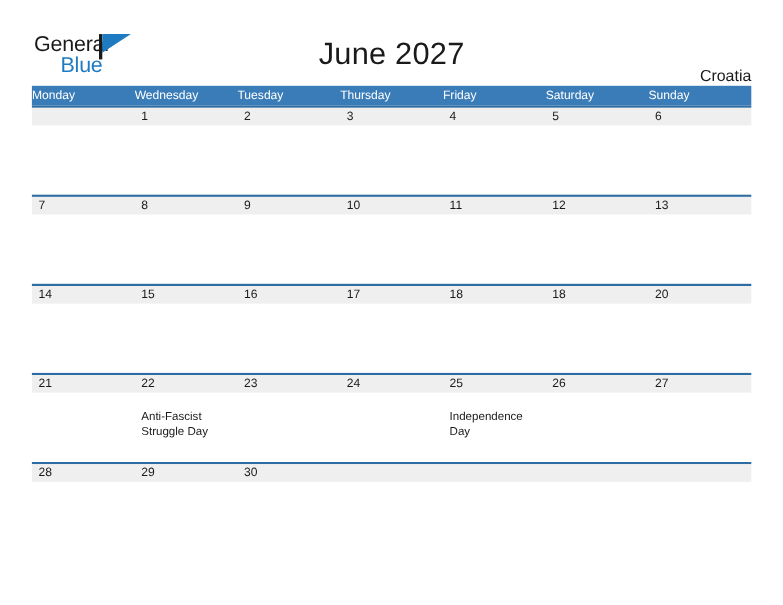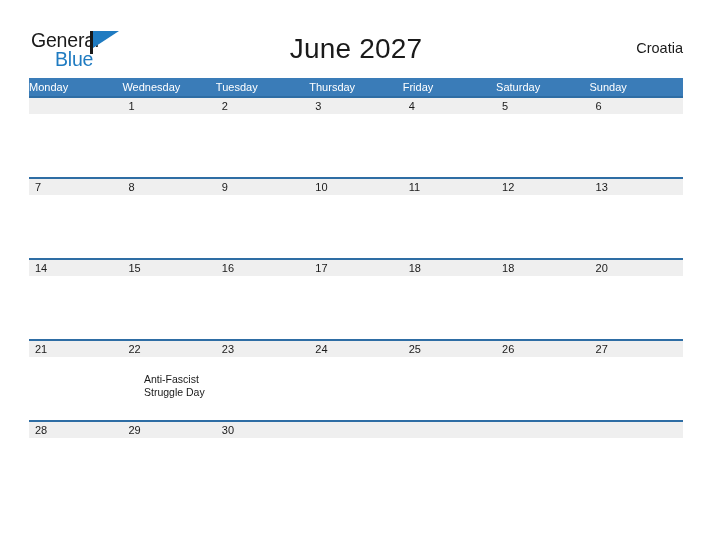--- a/index.html
+++ b/index.html
@@ -80,21 +80,21 @@
     font-size: 28px;
     color: #1a1a1a;
     line-height: 34px;
     letter-spacing: 0.2px;
   }
 
   
   .cal-country {
     position: absolute;
     right: 29px;
-    top: 39px;
+    top: 61px;
     font-size: 14.5px;
     color: #1a1a1a;
     line-height: 18px;
     white-space: nowrap;
   }
 
   
   .calendar {
     position: absolute;
     left: 29px;
@@ -327,20 +327,23 @@
           </div>
         </div>
         <div class="week-body">
           <div class="event-cell"></div>
           <div class="event-cell">
             <div class="event-text">Anti-Fascist
 Struggle Day</div>
           </div>
           <div class="event-cell"></div>
           <div class="event-cell"></div>
+          <div class="event-cell">
+            <div class="event-text">Independence Day</div>
+          </div>
           <div class="event-cell"></div>
           <div class="event-cell"></div>
         </div>
       </div>
       <div class="week-row">
         <div class="rule"></div>
         <div class="week-band">
           <div class="day-cell">
             <div class="day-num">28</div>
           </div>

